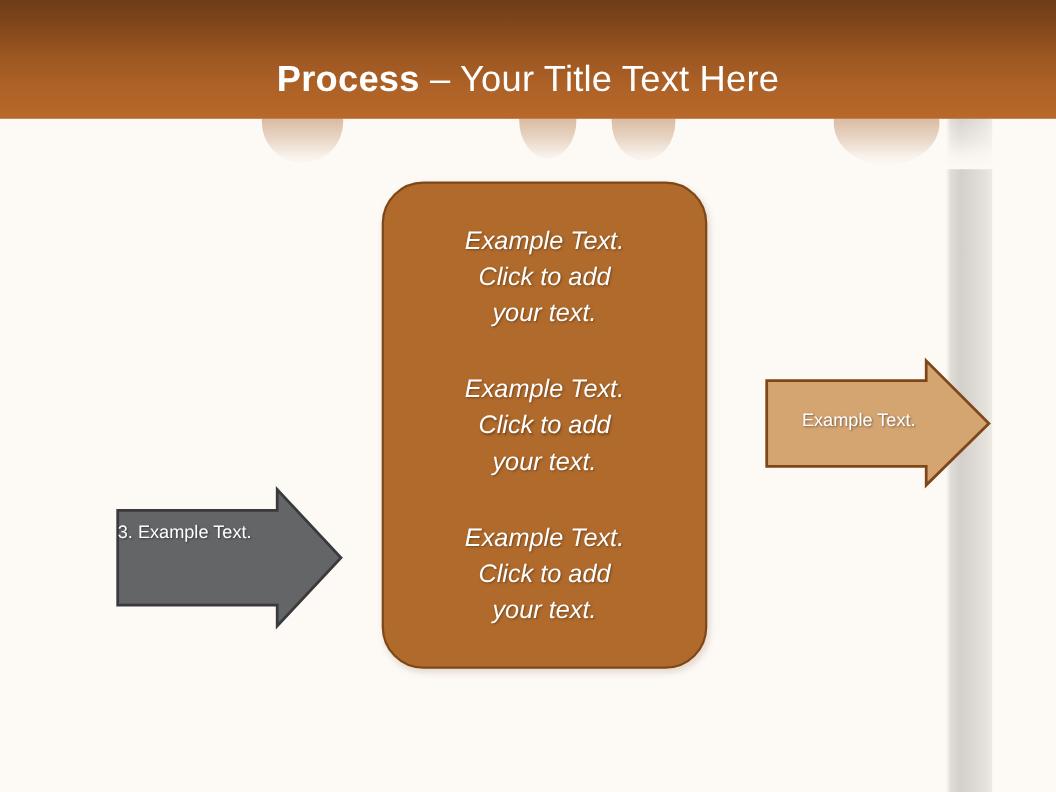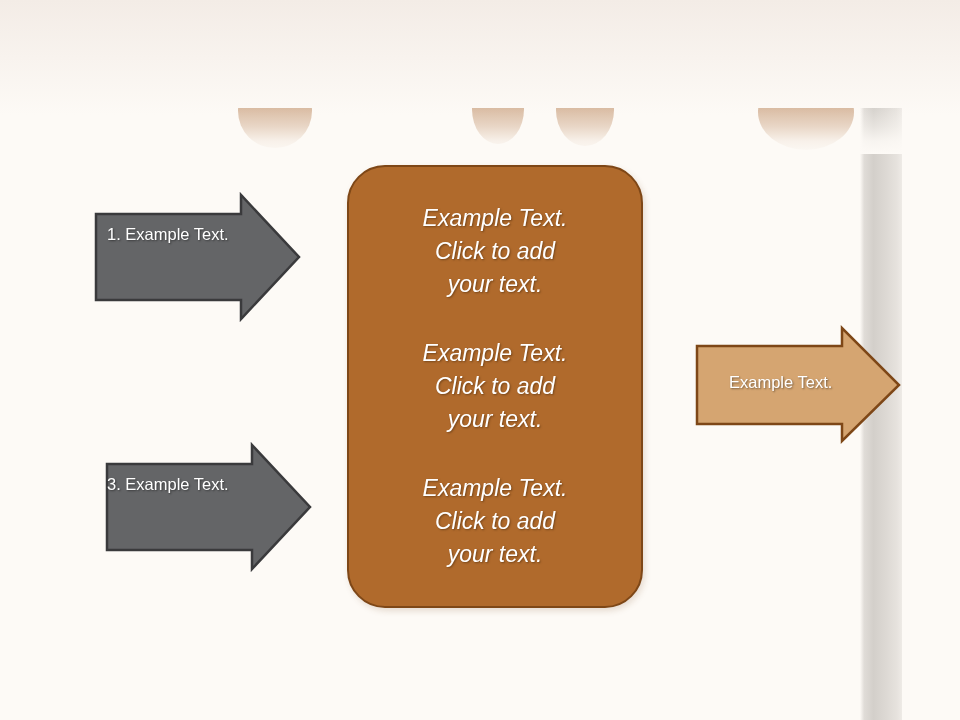--- a/index.html
+++ b/index.html
@@ -156,35 +156,34 @@
 </style>
 </head>
 <body>
 
 <div id="slide">
 
   <div class="bg-body"></div>
 
   <div class="vstripe"></div>
 
+  <div class="titlebar">
+    <div class="title-text">
+      <span class="t-bold">Process</span><span class="t-rest"> – Your Title Text Here</span>
+    </div>
+  </div>
 
   <div class="scallop-layer">
     <div class="scallop" style="left:238px; width:74px; height:74px;"></div>
     <div class="scallop" style="left:472px; width:52px; height:70px;"></div>
     <div class="scallop" style="left:556px; width:58px; height:72px;"></div>
     <div class="scallop" style="left:758px; width:96px; height:76px;"></div>
     <div class="scallop-mask"></div>
   </div>
 
-  <div class="arrow" style="left:95px; top:194px; width:205px; height:126px;">
-    <svg width="205" height="126" viewBox="0 0 205 126">
-      <polygon points="1,20 146,20 146,1 204,63 146,125 146,106 1,106" fill="#646567" stroke="#3a3a3c" stroke-width="2.5" stroke-linejoin="miter"></polygon>
-    </svg>
-    <span class="arrow-label gray-label">1. Example Text.</span>
-  </div>
 
 
   <div class="arrow" style="left:95px; top:444px; width:205px; height:126px;padding-left:11px;">
     <svg width="205" height="126" viewBox="0 0 205 126">
       <polygon points="1,20 146,20 146,1 204,63 146,125 146,106 1,106" fill="#646567" stroke="#3a3a3c" stroke-width="2.5" stroke-linejoin="miter"></polygon>
     </svg>
     <span class="arrow-label gray-label">3. Example Text.</span>
   </div>
 
   <div class="process-box">

